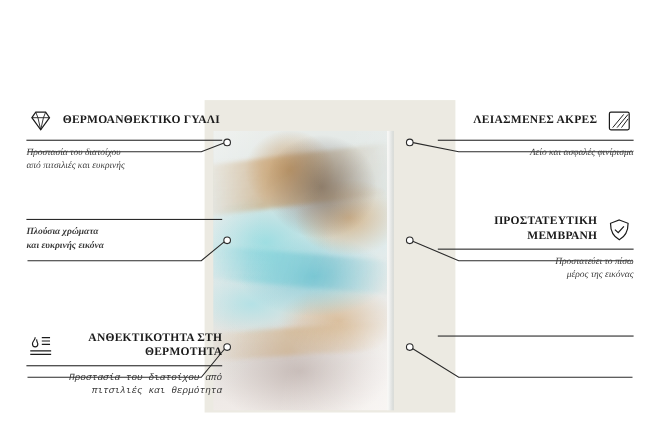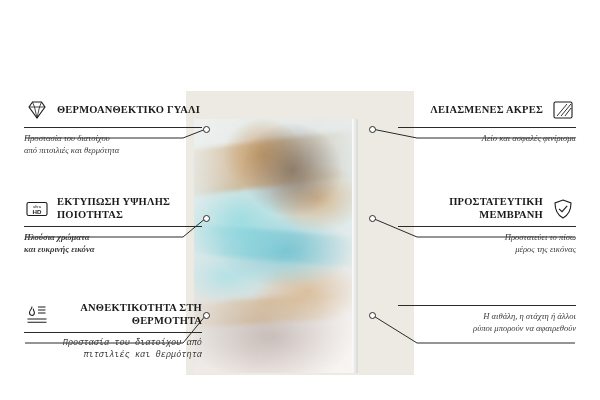--- a/index.html
+++ b/index.html
@@ -203,34 +203,24 @@
       <span class="ico">
         <svg width="26" height="26" viewBox="0 0 26 26">
           <path d="M5 10 L8.5 5 L17.5 5 L21 10 L13 21 Z" fill="none" stroke="#1b1b1b" stroke-width="1.1"></path>
           <path d="M5 10 L21 10 M8.5 5 L10.5 10 L13 21 M17.5 5 L15.5 10 L13 21" fill="none" stroke="#1b1b1b" stroke-width="0.8"></path>
         </svg>
       </span>
       <span class="title">ΘΕΡΜΟΑΝΘΕΚΤΙΚΟ ΓΥΑΛΙ</span>
     </div>
     <div class="rule"></div>
     <div class="desc" style="white-space:pre-line;">Προστασία του διατοίχου
-από πιτσιλιές και θερμότητα</div>
+από πιτσιλιές και ευκρινής</div>
   </div>
 
   <div class="feature left" style="left:24px; top:163px;">
-    <div class="head">
-      <span class="ico">
-        <svg width="26" height="26" viewBox="0 0 26 26">
-          <rect x="3" y="6.5" width="20" height="13" rx="1.6" fill="none" stroke="#1b1b1b" stroke-width="1.1"></rect>
-          <text x="13" y="12.4" font-family="Liberation Sans, sans-serif" font-size="4.2" text-anchor="middle" fill="#1b1b1b">ultra</text>
-          <text x="13" y="17.8" font-family="Liberation Sans, sans-serif" font-size="6.2" font-weight="bold" text-anchor="middle" fill="#1b1b1b">HD</text>
-        </svg>
-      </span>
-      <span class="title">ΕΚΤΥΠΩΣΗ ΥΨΗΛΗΣ ΠΟΙΟΤΗΤΑΣ</span>
-    </div>
     <div class="rule"></div>
     <div class="desc" style="white-space:pre-line;font-weight:bold;">Πλούσια χρώματα
 και ευκρινής εικόνα</div>
   </div>
 
   <div class="feature left" style="left:24px; top:269px;text-align:right;">
     <div class="head">
       <span class="ico">
         <svg width="26" height="26" viewBox="0 0 26 26">
           <path d="M8 4.5 C8 7.5 5.5 8 5.5 10.6 C5.5 12.4 6.8 13.4 8 13.4 C9.2 13.4 10.4 12.4 10.4 10.8 C10.4 9.2 9 8.6 9.4 6.6" fill="none" stroke="#1b1b1b" stroke-width="1.05"></path>
@@ -269,17 +259,15 @@
       </span>
       <span class="title">ΠΡΟΣΤΑΤΕΥΤΙΚΗ ΜΕΜΒΡΑΝΗ</span>
     </div>
     <div class="rule"></div>
     <div class="desc" style="white-space:pre-line;">Προστατεύει το πίσω
 μέρος της εικόνας</div>
   </div>
 
   <div class="feature right" style="left:398px; top:269px;">
     <div class="rule"></div>
-    <div class="desc" style="white-space:pre-line;">Η αιθάλη, η στάχτη ή άλλοι
-ρύποι μπορούν να αφαιρεθούν</div>
   </div>
 
 </div>
 
 </body></html>

